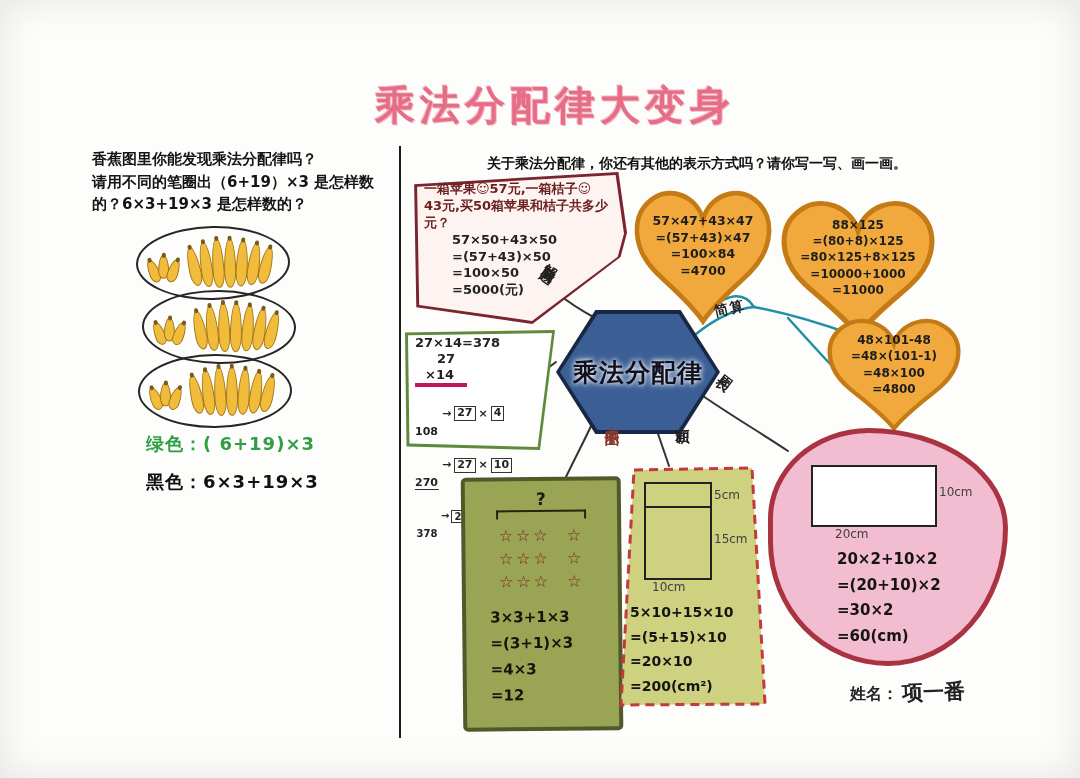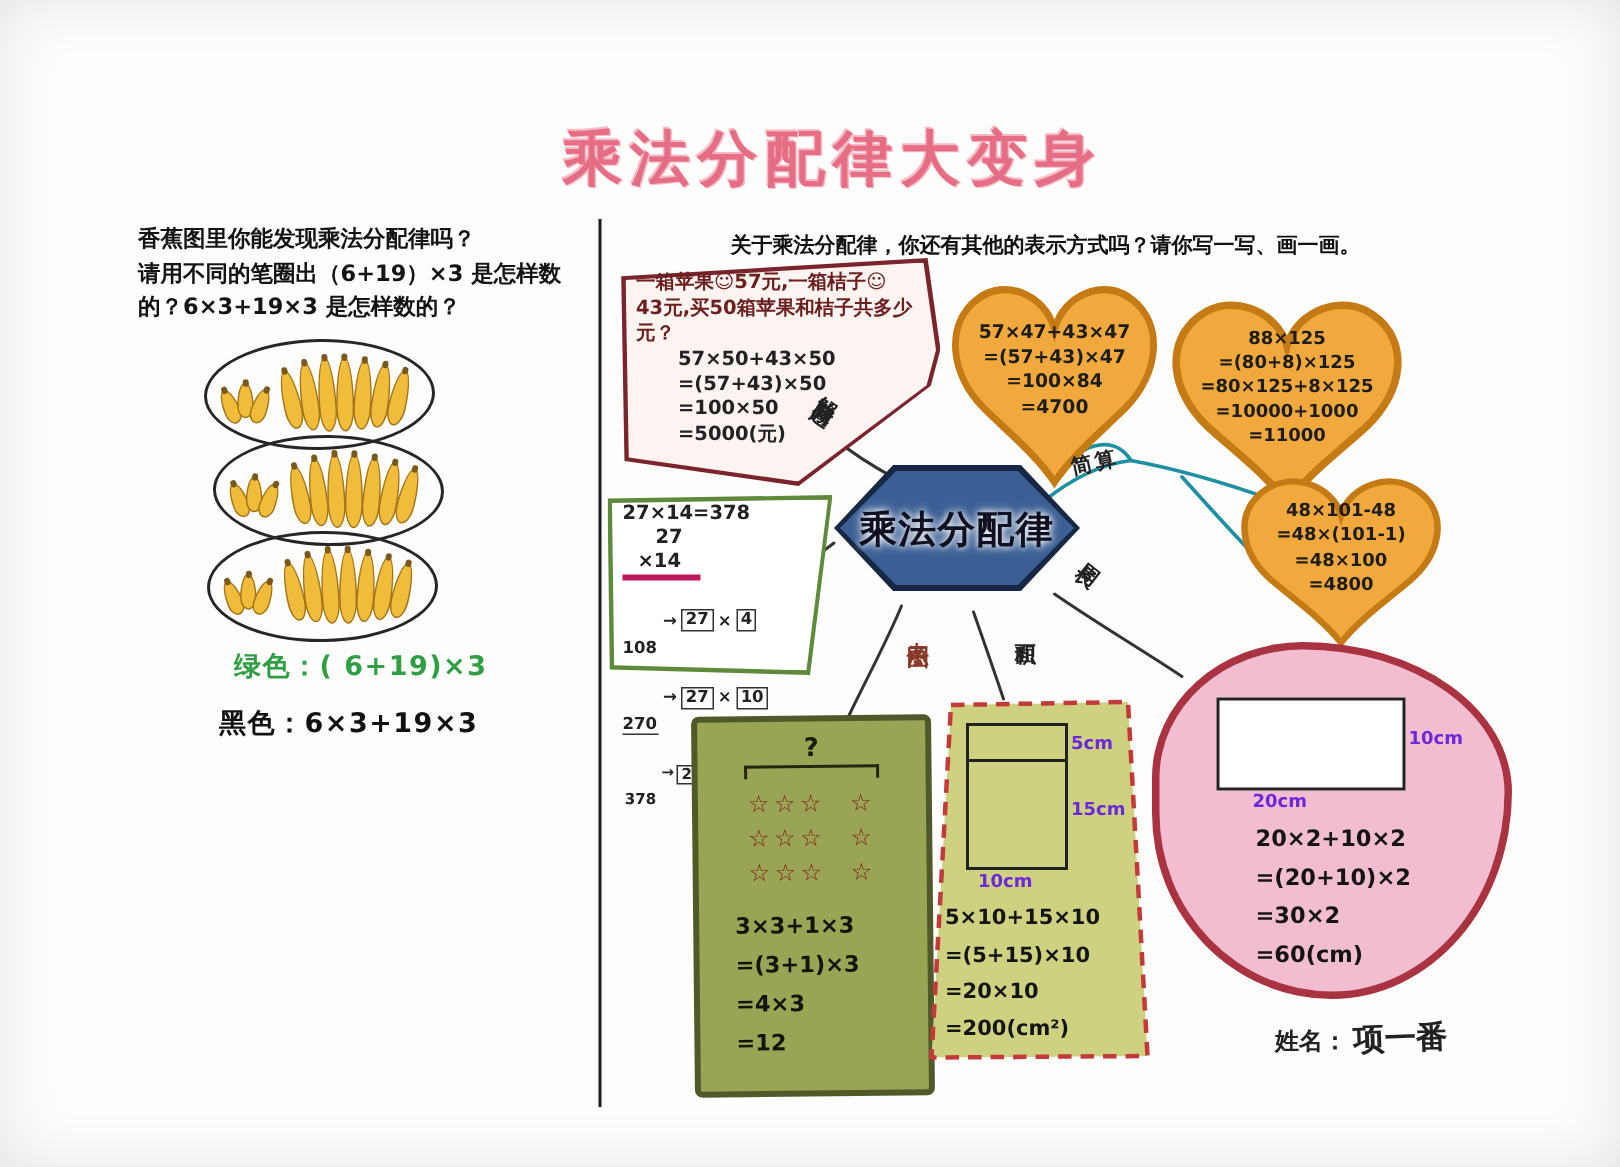--- a/index.html
+++ b/index.html
@@ -14,21 +14,21 @@
   
   .title {
     left:340px; top:78px; width:430px; text-align:center;
     font-size:40px; font-weight:bold; color:#e56e86; letter-spacing:5px;
     text-shadow:1px 1px 0 #f6bac7, -1px -1px 0 #f6bac7;
   }
 
   
   .question { left:92px; top:148px; width:305px; font-size:15px; font-weight:600; line-height:1.5; color:#141414; }
   .divider { left:399px; top:146px; height:592px; border-left:2px solid #1b1b1b; }
-  .green-ans { left:156px; top:432px; font-size:18px; font-weight:700; color:#2f9e44; letter-spacing:1px; }
+  .green-ans { left:146px; top:432px; font-size:18px; font-weight:700; color:#2f9e44; letter-spacing:1px; }
   .black-ans { left:146px; top:470px; font-size:18px; font-weight:700; color:#111; letter-spacing:1px; }
 
   
   .banana-row { position:absolute; width:154px; height:74px; }
   .oval { position:absolute; inset:0; border:2px solid #262626; border-radius:50%; }
   .cluster { position:absolute; }
   .cluster-small { left:10px; top:24px; width:36px; height:42px; }
   .cluster-big { left:52px; top:8px; width:92px; height:58px; }
   .banana { position:absolute; background:#f2bc3b; border:1px solid #a3761c;
     border-radius:50% 50% 50% 50% / 68% 68% 32% 32%; }
@@ -60,21 +60,21 @@
   .apple-text .e { color:#222; padding-left:28px; }
 
   
   .heart { position:absolute; }
   .heart svg { position:absolute; inset:0; width:100%; height:100%; }
   .heart .ht { position:absolute; inset:0; display:flex; flex-direction:column;
     justify-content:center; align-items:center; padding-bottom:10%;
     font-size:12.5px; font-weight:600; color:#1d1d1d; line-height:1.35; text-align:center; }
 
   
-  .hex { left:556px; top:310px; width:164px; height:84px; }
+  .hex { left:556px; top:310px; width:164px; height:124px; }
   .hex-outer { position:absolute; inset:0; background:#182743;
     clip-path:polygon(24% 0,76% 0,100% 50%,76% 100%,24% 100%,0 50%); }
   .hex-inner { position:absolute; inset:4px; background:#3b5f95;
     clip-path:polygon(24% 0,76% 0,100% 50%,76% 100%,24% 100%,0 50%); }
   .hex-label { position:absolute; inset:0; display:flex; align-items:center; justify-content:center;
     font-size:25px; font-weight:bold; color:#101020; letter-spacing:1px;
     text-shadow:0 0 4px rgba(255,255,255,.95), 0 0 7px rgba(255,255,255,.85); }
 
   
   .blabel { position:absolute; font-size:14px; font-weight:700; color:#222;
@@ -107,21 +107,21 @@
   .qmark { text-align:center; font-size:17px; font-weight:bold; color:#1a1a0d; margin-top:8px; }
   .qbrace { width:86px; height:7px; border:2px solid #26260f; border-bottom:none; margin:1px auto 5px; }
   .star-row { display:flex; justify-content:center; gap:16px; color:#7c1f1f;
     font-size:16px; letter-spacing:3px; line-height:1.45; font-weight:bold; }
   .dot-math { margin:10px 0 0 24px; font-size:15px; font-weight:700; line-height:1.75; color:#14140a; }
 
   
   .area-card { left:618px; top:466px; width:150px; height:242px; }
   .area-rect { position:absolute; left:26px; top:16px; width:64px; height:94px; border:2px solid #222; }
   .area-split { position:absolute; left:0; top:22px; width:100%; border-bottom:2px solid #222; }
-  .dim { position:absolute; font-size:12px; font-weight:700; color:#6d28d9; }
+  .dim { position:absolute; font-size:12px; font-weight:400; color:#404040; }
   .area-math { position:absolute; left:12px; top:134px; font-size:14px; font-weight:700; line-height:1.75; color:#141414; }
 
   
   .peri-card { left:768px; top:428px; width:230px; height:228px; background:#f2bdd1;
     border:5px solid #a93340; border-radius:42% 58% 50% 50% / 38% 42% 58% 52%; }
   .peri-rect { position:absolute; left:38px; top:32px; width:122px; height:58px; background:#fff; border:2px solid #222; }
   .peri-math { position:absolute; left:36px; top:114px; font-size:15px; font-weight:700; line-height:1.7; color:#141414;margin-left:28px; }
 
   
   .signature { left:850px; top:678px; display:flex; align-items:baseline; gap:4px; }

